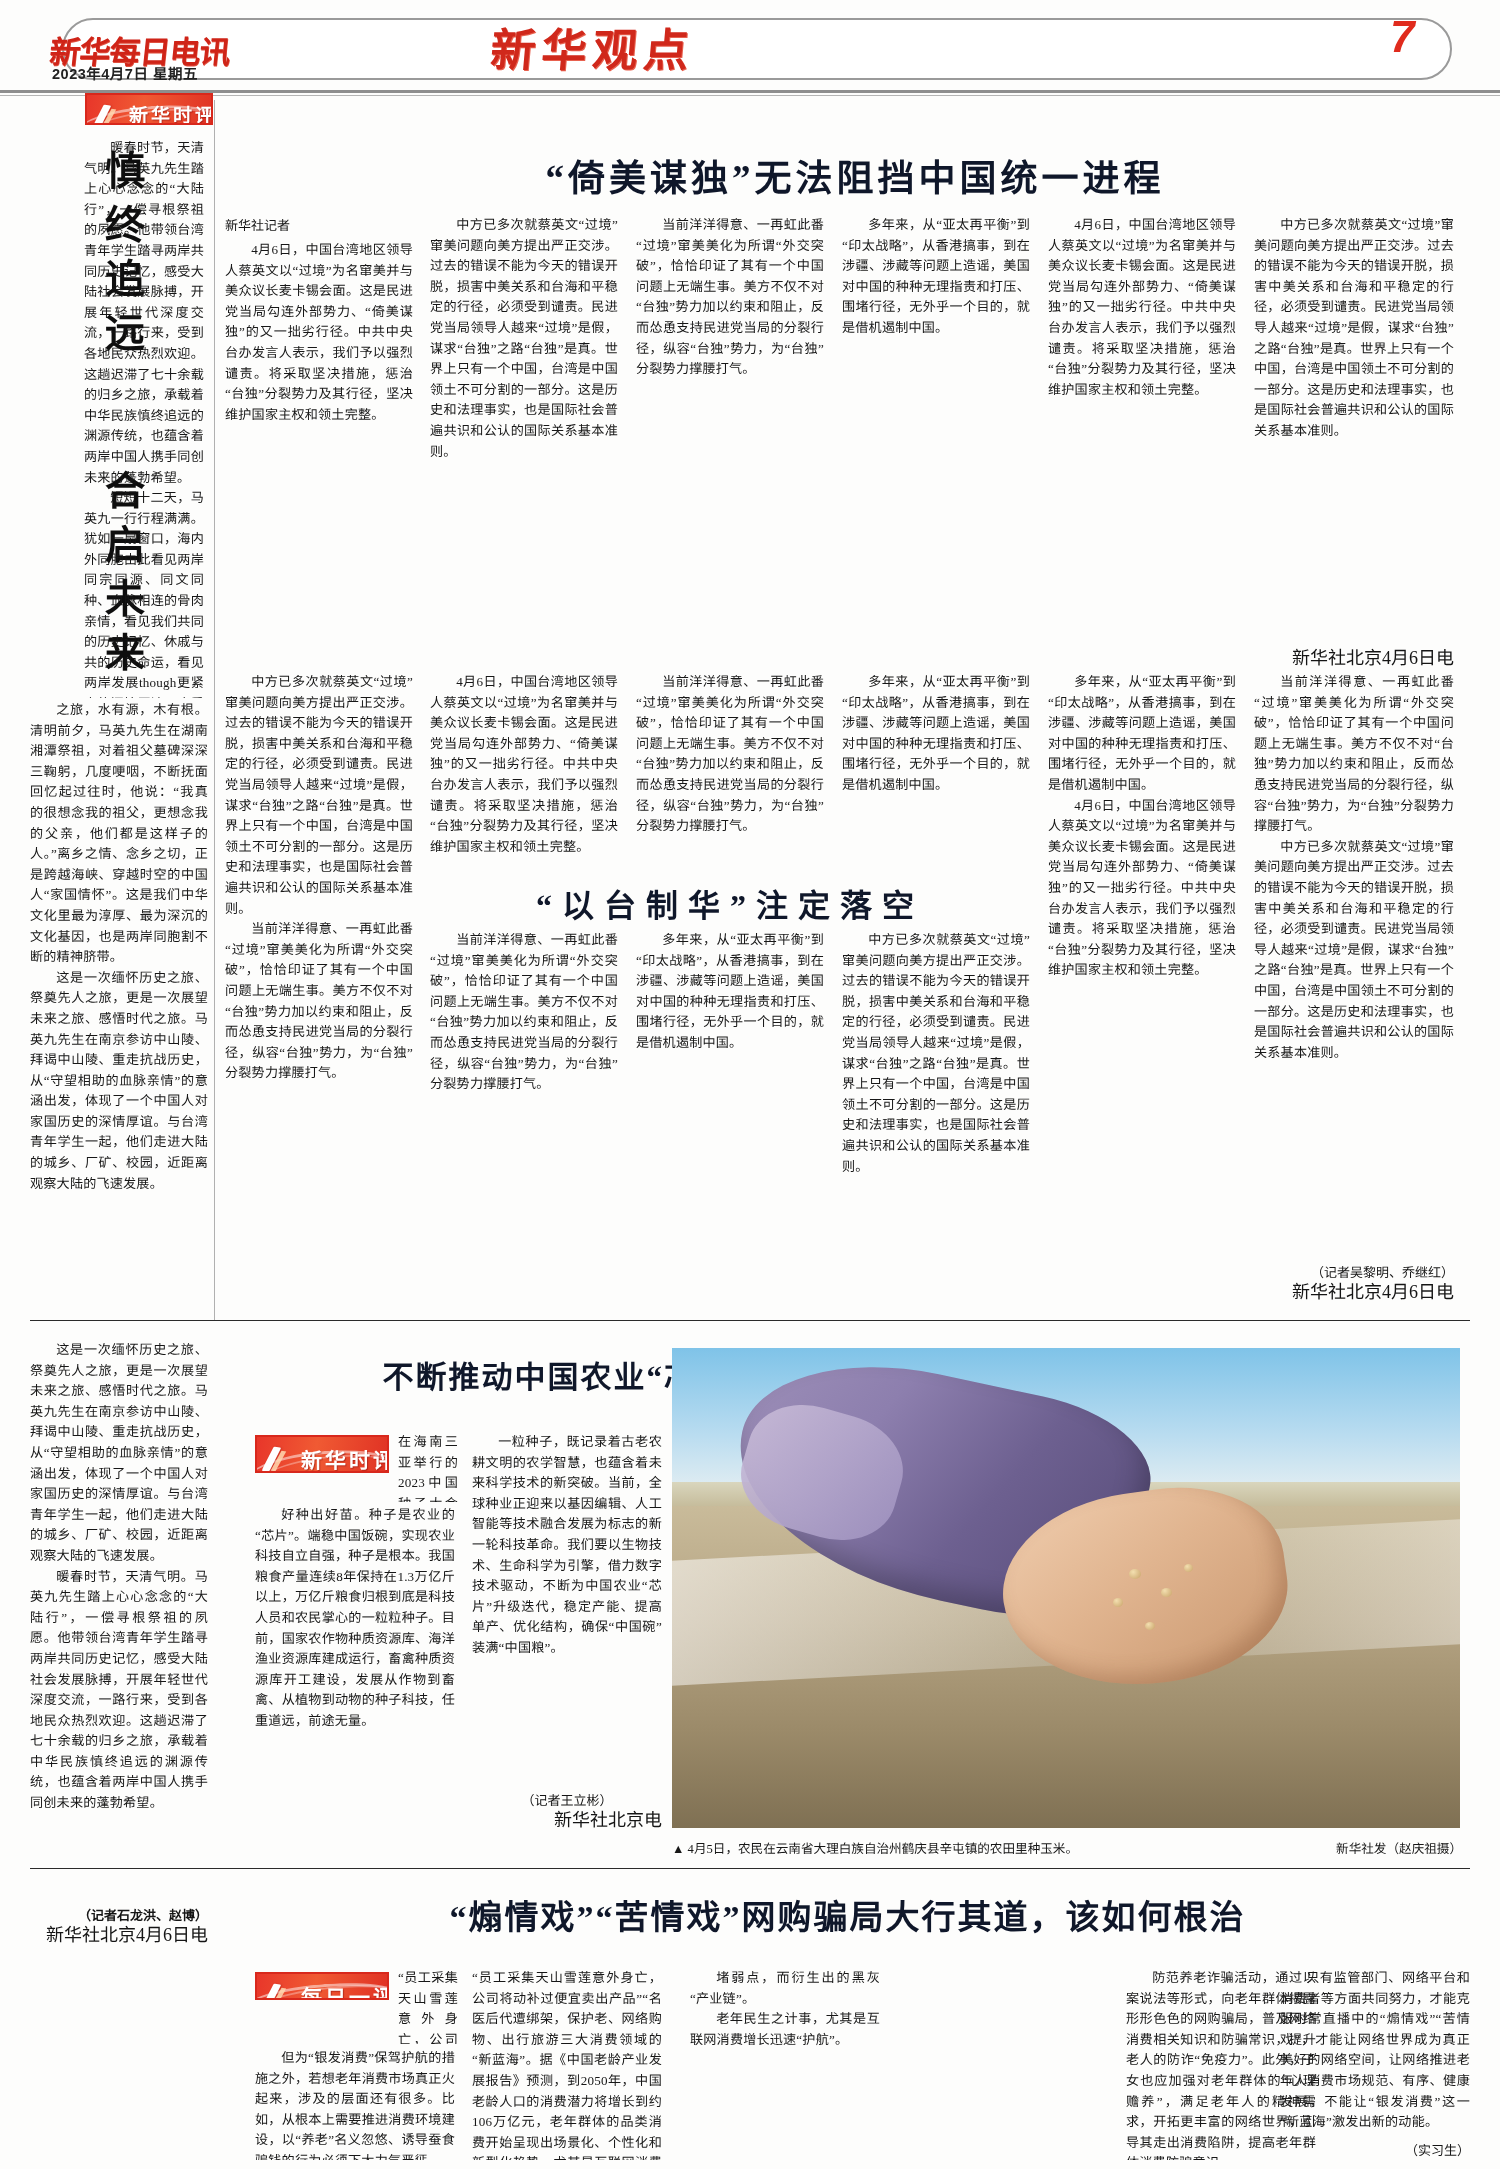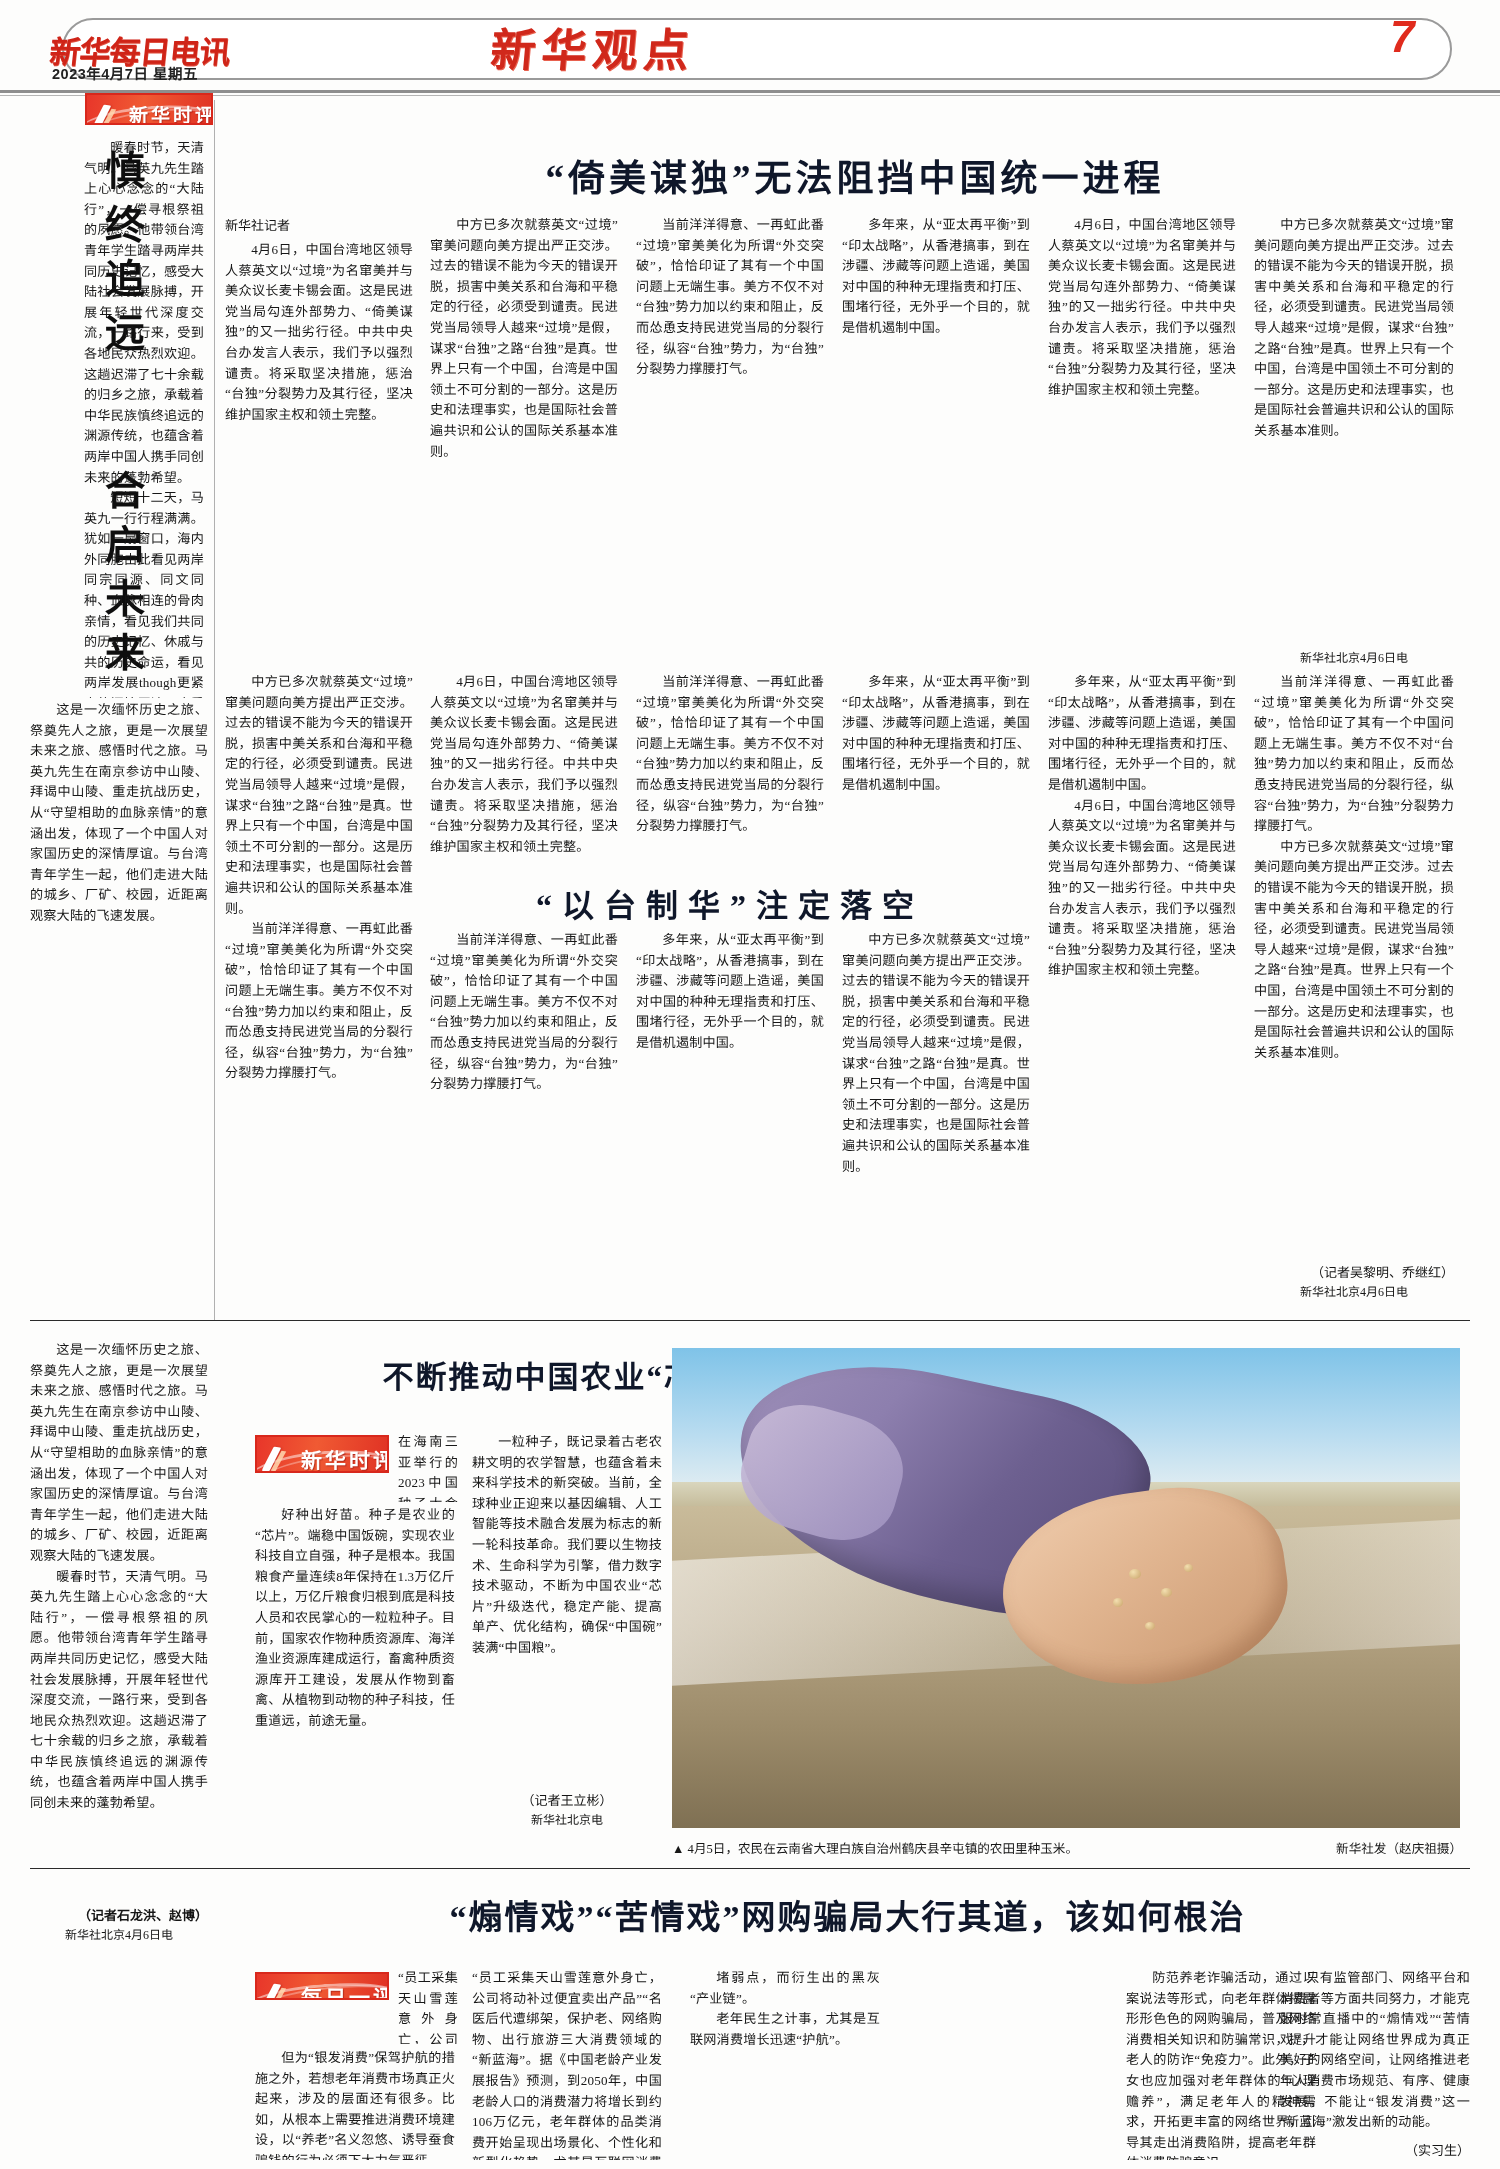--- a/index.html
+++ b/index.html
@@ -106,22 +106,22 @@
   .rule-v{background:#b0b0b0;width:1px;}
 
   
   .vert-head{
     writing-mode:vertical-rl;text-orientation:upright;
     font-family:"Liberation Serif",serif;font-weight:bold;
     letter-spacing:14px;color:#0e0e0e;
   }
 
   .sig{
-    text-align:center;font-family:"Liberation Serif",serif;
-    font-size:12px;line-height:20px;color:#151515;
+    text-align:right;font-family:"Liberation Serif",serif;
+    font-size:18px;line-height:20px;color:#151515;
   }
   .byline{font-family:"Liberation Serif",serif;font-size:13px;color:#151515;}
 
   
   .photo{
     position:absolute;overflow:hidden;
     background:linear-gradient(#bfe0f2 0%,#d8ecf7 26%,#e7e2cf 34%,#cbbfa2 52%,#ac9c7c 74%,#8f7f61 100%);
   }
   .photo .sky{position:absolute;left:0;top:0;width:100%;height:30%;
     background:linear-gradient(#7fc3e8 0%,#b9dcf0 60%,#e3eef2 100%);}
@@ -189,20 +189,21 @@
     <span class="bz-swoosh"></span>
     <span class="bz-swoosh2"></span>
     <span class="bz-text" style="position:absolute;left:42px;top:5px;font-size:19px;">新华时评</span>
   </div>
 
   <div class="col cn-body" style="left:84px;top:138px;width:120px;height:560px;overflow:hidden;">
     <p>暖春时节，天清气明。马英九先生踏上心心念念的“大陆行”，一偿寻根祭祖的夙愿。他带领台湾青年学生踏寻两岸共同历史记忆，感受大陆社会发展脉搏，开展年轻世代深度交流，一路行来，受到各地民众热烈欢迎。这趟迟滞了七十余载的归乡之旅，承载着中华民族慎终追远的渊源传统，也蕴含着两岸中国人携手同创未来的蓬勃希望。</p>
     <p>短短十二天，马英九一行行程满满。犹如一扇窗口，海内外同胞由此看见两岸同宗同源、同文同种、血脉相连的骨肉亲情，看见我们共同的历史记忆、休戚与共的历史命运，看见两岸发展though更紧密的深情厚谊，也看见两岸兄弟和平发展工维道路的更好图景。岛内舆论有言，此行像是开启了一扇“希望之门”，让跨越海峡、穿越时空的心灵共鸣与情感共振持续流淌。</p>
   </div>
   <div class="col cn-body" style="left:30px;top:700px;width:178px;height:600px;overflow:hidden;">
+    <p>之旅，水有源，木有根。清明前夕，马英九先生在湖南湘潭祭祖，对着祖父墓碑深深三鞠躬，几度哽咽，不断抚面回忆起过往时，他说：“我真的很想念我的祖父，更想念我的父亲，他们都是这样子的人。”离乡之情、念乡之切，正是跨越海峡、穿越时空的中国人“家国情怀”。这是我们中华文化里最为淳厚、最为深沉的文化基因，也是两岸同胞割不断的精神脐带。</p>
     <p>这是一次缅怀历史之旅、祭奠先人之旅，更是一次展望未来之旅、感悟时代之旅。马英九先生在南京参访中山陵、拜谒中山陵、重走抗战历史，从“守望相助的血脉亲情”的意涵出发，体现了一个中国人对家国历史的深情厚谊。与台湾青年学生一起，他们走进大陆的城乡、厂矿、校园，近距离观察大陆的飞速发展。</p>
   </div>
 
   <div class="rule-v" style="position:absolute;left:214px;top:100px;height:1220px;"></div>
 
   <div class="headline-main" style="position:absolute;left:240px;top:148px;width:1230px;font-size:37px;">“倚美谋独”无法阻挡中国统一进程</div>
 
   <div class="byline" style="position:absolute;left:225px;top:215px;">新华社记者</div>
 
   <div class="col cn-body" style="left:225px;top:240px;width:188px;height:400px;overflow:hidden;">

